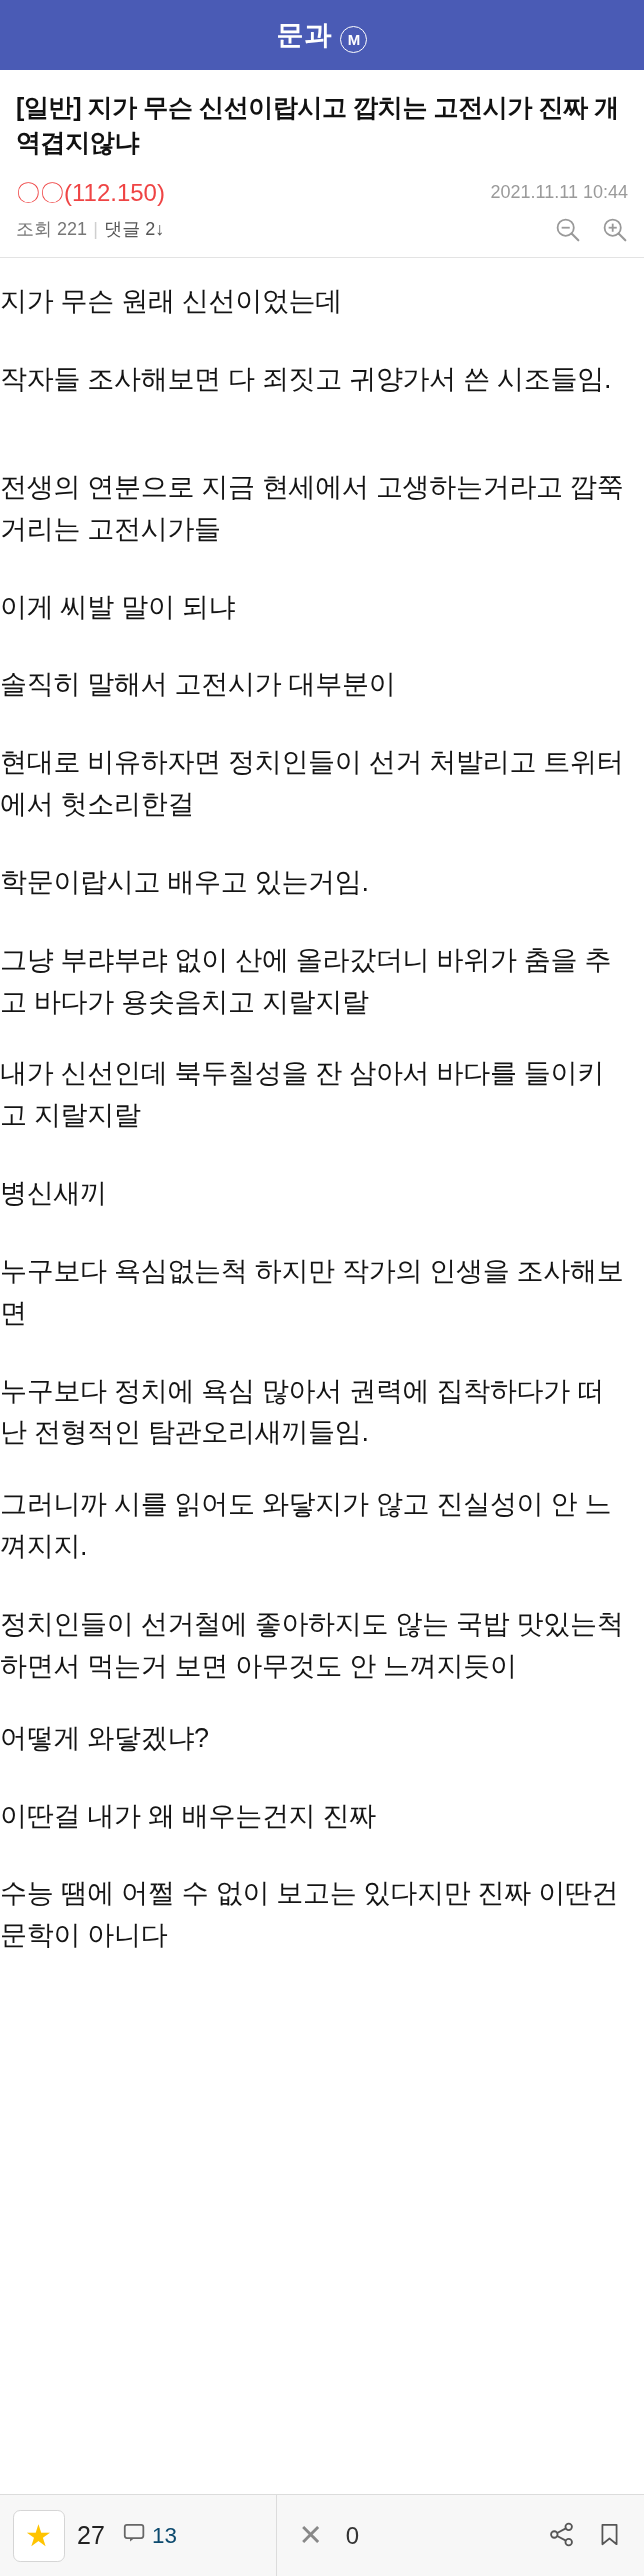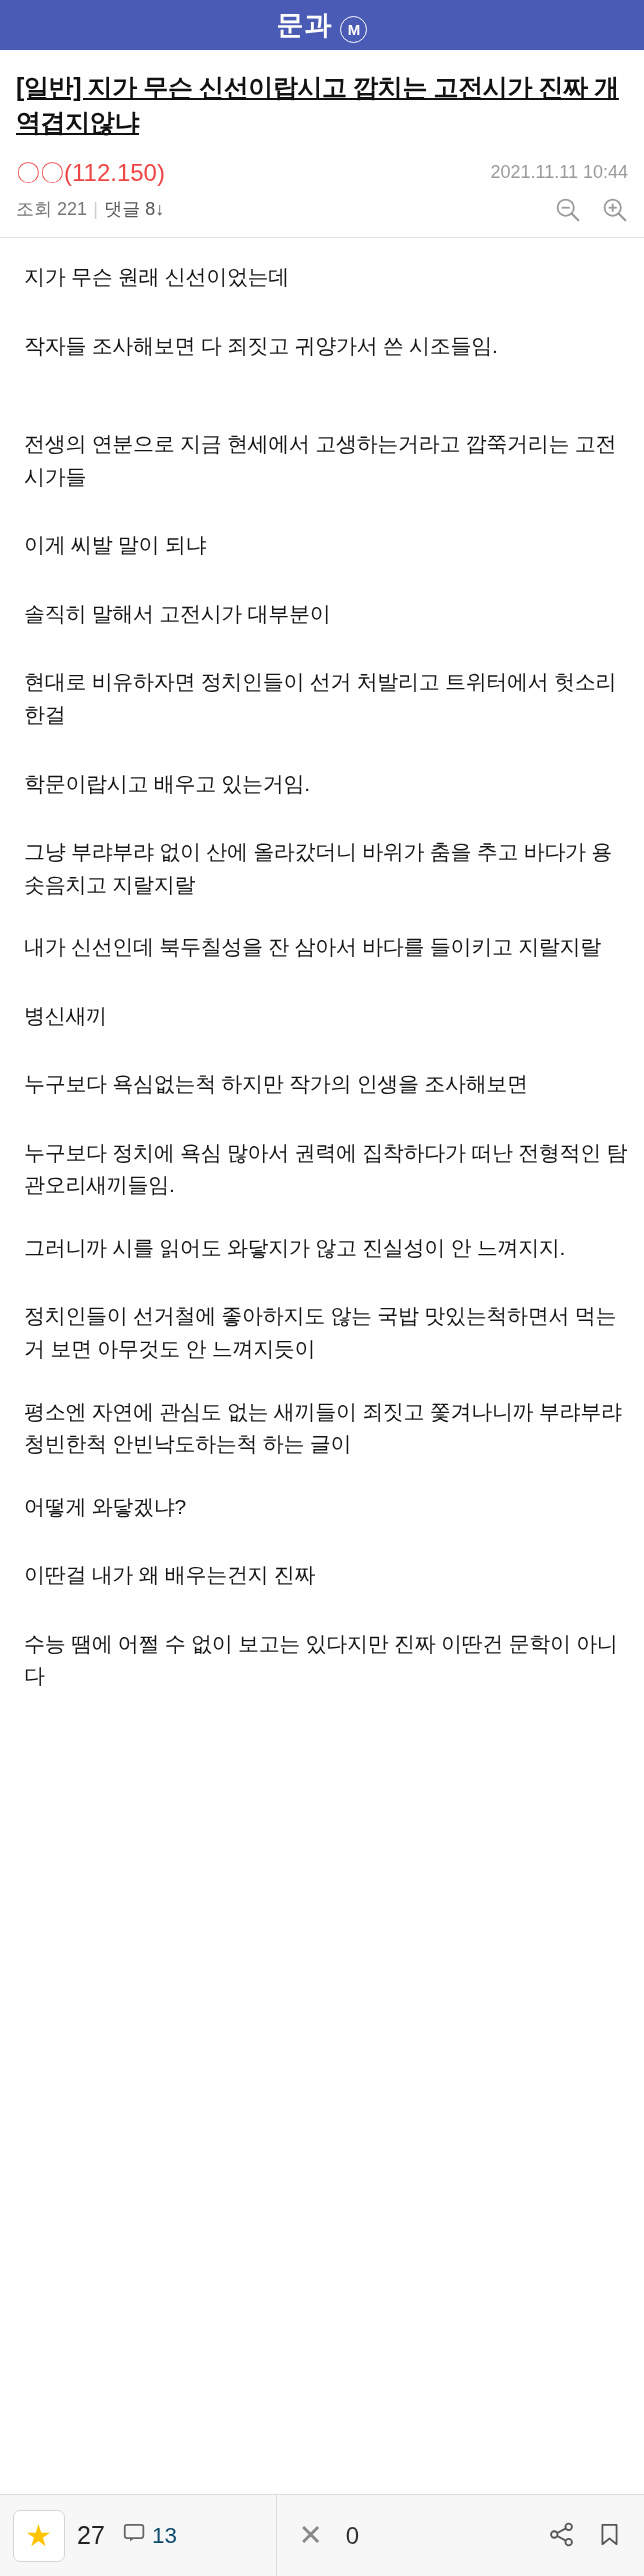--- a/index.html
+++ b/index.html
@@ -6,21 +6,21 @@
   html, body {
     width: 644px;
     height: 2576px;
     background: #ffffff;
     font-family: "Liberation Sans", sans-serif;
   }
   body { position: relative; overflow: hidden; }
 
   
   .header {
-    height: 50px;
+    height: 70px;
     background: #4a5bb5;
     display: flex;
     align-items: center;
     justify-content: center;
     position: relative;
   }
   .header-title {
     color: #ffffff;
     font-size: 27px;
     font-weight: bold;
@@ -42,21 +42,20 @@
   }
 
   
   .post-title {
     padding: 19.7px 16px 5.4px 16px;
     font-size: 25px;
     font-weight: bold;
     line-height: 1.42;
     color: #111111;
     letter-spacing: -0.4px;
-    text-decoration: underline;
   }
 
   
   .meta-row {
     display: flex;
     align-items: center;
     justify-content: space-between;
     padding: 10.7px 16px 1.8px 16px;
   }
   .meta-author {
@@ -97,22 +96,22 @@
   .zoom-btn svg { display: block; }
 
   .divider {
     height: 0.9px;
     background: #e3e3e3;
     margin: 0 0 0 0;
   }
 
   
   .post-body {
-    padding: 23px 16px 18px 24px;
-    font-size: 21px;
+    padding: 23px 16px 18px 0;
+    font-size: 27px;
     line-height: 1.55;
     color: #141414;
     letter-spacing: -0.3px;
   }
   .para {
     margin-bottom: 36px;
     white-space: pre-wrap;
   }
   .para.gap-big { margin-bottom: 66px; }
   .para.gap-small { margin-bottom: 27px; }
@@ -195,21 +194,21 @@
 
 <div class="post-title">[일반] 지가 무슨 신선이랍시고 깝치는 고전시가 진짜 개역겹지않냐</div>
 
 <div class="meta-row">
   <div class="meta-author">〇〇(112.150)</div>
   <div class="meta-date">2021.11.11 10:44</div>
 </div>
 
 <div class="meta-row2">
   <div class="meta-stats">
-    <span>조회 221</span><span class="sep">|</span><span class="comment-count">댓글 8</span><span class="comment-count">↓</span>
+    <span>조회 221</span><span class="sep">|</span><span class="comment-count">댓글 2</span><span class="comment-count">↓</span>
   </div>
   <div class="zoom-controls">
     <span class="zoom-btn">
       <svg width="27" height="27" viewBox="0 0 30 30">
         <circle cx="13" cy="13" r="9" fill="none" stroke="#999999" stroke-width="2"></circle>
         <line x1="19.5" y1="19.5" x2="27" y2="27" stroke="#999999" stroke-width="2.4" stroke-linecap="round"></line>
         <line x1="8.5" y1="13" x2="17.5" y2="13" stroke="#999999" stroke-width="2"></line>
       </svg>
     </span>
     <span class="zoom-btn">
@@ -233,21 +232,20 @@
   <div class="para">솔직히 말해서 고전시가 대부분이</div>
   <div class="para">현대로 비유하자면 정치인들이 선거 처발리고 트위터에서 헛소리한걸</div>
   <div class="para">학문이랍시고 배우고 있는거임.</div>
   <div class="para tight">그냥 부랴부랴 없이 산에 올라갔더니 바위가 춤을 추고 바다가 용솟음치고 지랄지랄</div>
   <div class="para">내가 신선인데 북두칠성을 잔 삼아서 바다를 들이키고 지랄지랄</div>
   <div class="para">병신새끼</div>
   <div class="para">누구보다 욕심없는척 하지만 작가의 인생을 조사해보면</div>
   <div class="para tight">누구보다 정치에 욕심 많아서 권력에 집착하다가 떠난 전형적인 탐관오리새끼들임.</div>
   <div class="para">그러니까 시를 읽어도 와닿지가 않고 진실성이 안 느껴지지.</div>
   <div class="para tight">정치인들이 선거철에 좋아하지도 않는 국밥 맛있는척하면서 먹는거 보면 아무것도 안 느껴지듯이</div>
-  <div class="para tight">평소엔 자연에 관심도 없는 새끼들이 죄짓고 쫓겨나니까 부랴부랴 청빈한척 안빈낙도하는척 하는 글이</div>
   <div class="para">어떻게 와닿겠냐?</div>
   <div class="para">이딴걸 내가 왜 배우는건지 진짜</div>
   <div class="para gap-small">수능 땜에 어쩔 수 없이 보고는 있다지만 진짜 이딴건 문학이 아니다</div>
 </div>
 
 <div class="bottom-bar">
   <div class="bb-left">
     <div class="star-box">★</div>
     <div class="bb-count">27</div>
     <div class="bb-comment">

